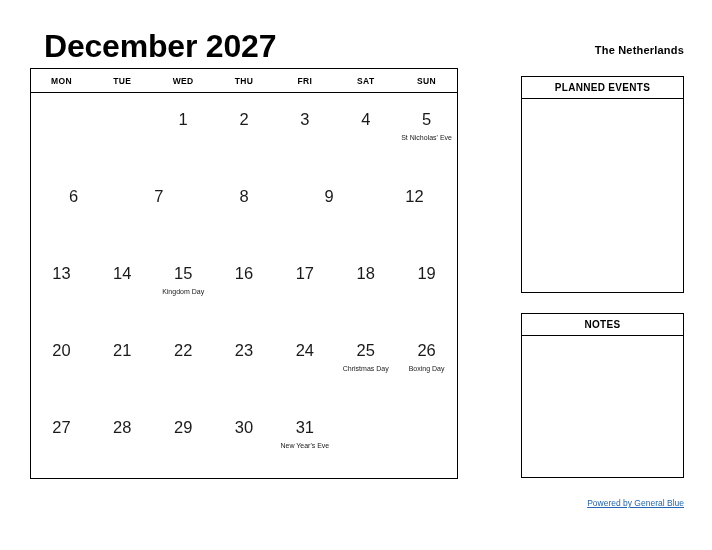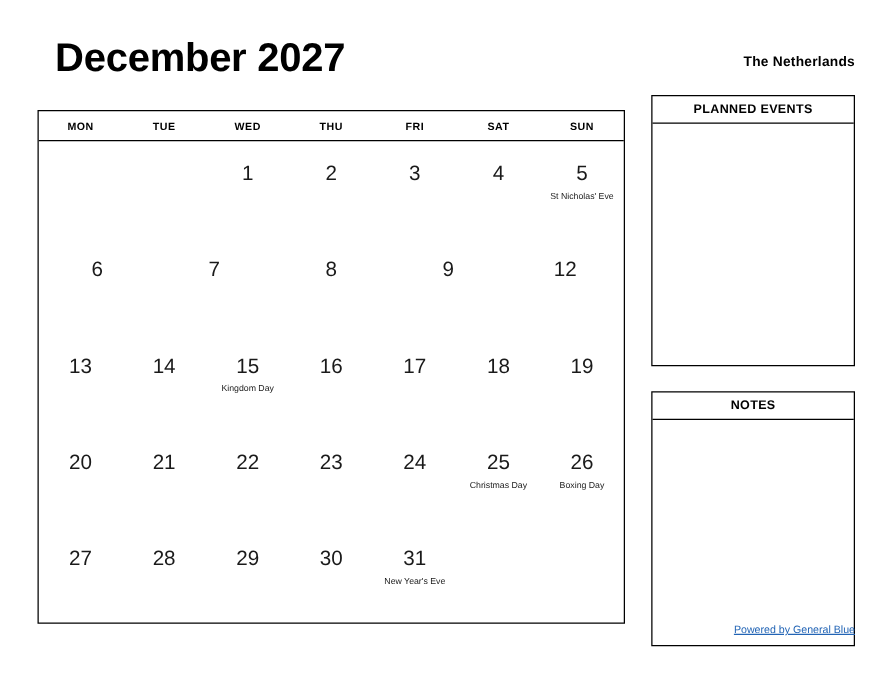--- a/index.html
+++ b/index.html
@@ -35,22 +35,22 @@
     font-weight: bold;
     letter-spacing: 0.2px;
     line-height: 1;
     white-space: nowrap;
   }
 
   
   #calendar {
     position: absolute;
     left: 30px;
-    top: 88px;
-    width: 470px;
+    top: 68px;
+    width: 428px;
     height: 411px;
     border: 1.3px solid #000000;
     box-sizing: border-box;
     display: flex;
     flex-direction: column;
     background: #ffffff;
   }
   #weekday-header {
     display: flex;
     height: 23px;
@@ -113,21 +113,21 @@
     background: #ffffff;
     display: flex;
     flex-direction: column;
   }
   #panel-planned-events {
     top: 76px;
     height: 217px;
   }
   #panel-notes {
     top: 313px;
-    height: 204px;
+    height: 165px;
   }
   .panel-header {
     height: 21px;
     flex: 0 0 21px;
     border-bottom: 1.3px solid #000000;
     display: flex;
     align-items: center;
     justify-content: center;
     font-size: 10px;
     font-weight: bold;

